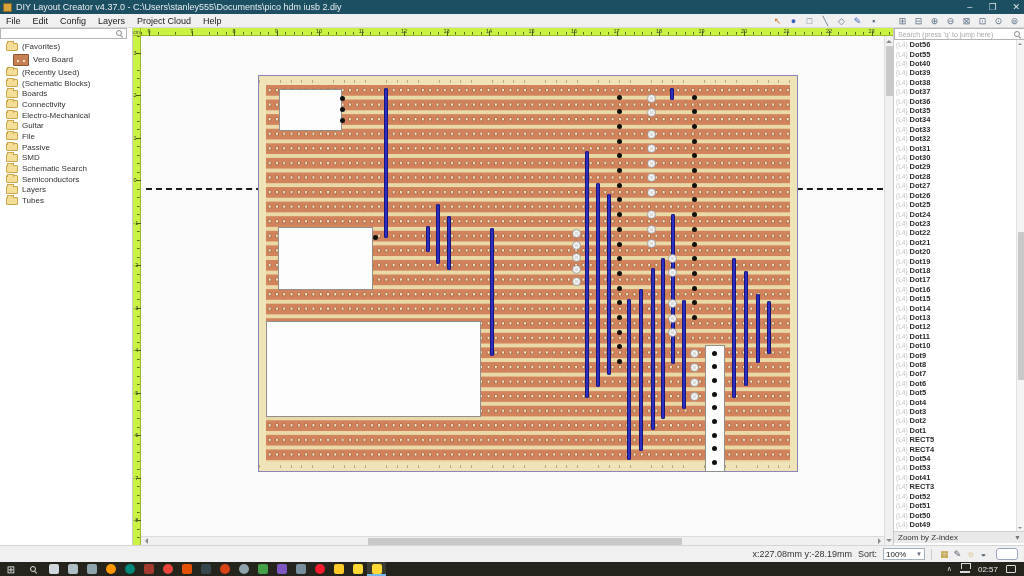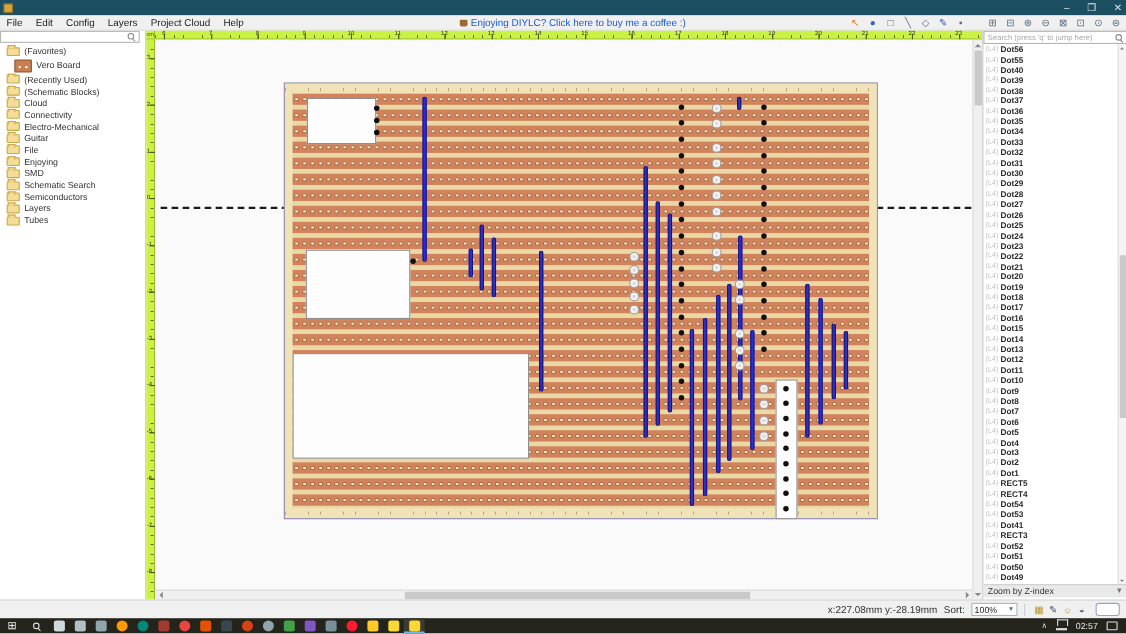--- a/index.html
+++ b/index.html
@@ -112,33 +112,30 @@
   .icon-net{width:10px;height:7px;border-bottom:2px solid #ddd;position:relative}
   .icon-net::before{content:"";position:absolute;left:1px;bottom:2px;width:8px;height:5px;border:1px solid #ddd;border-bottom:none}
   .icon-chat{width:10px;height:8px;border:1px solid #ddd;border-radius:1px 1px 1px 0}
   .chevup{font-size:7px;color:#ddd}
 </style>
 </head>
 <body>
 
 <div class="abs titlebar">
   <span class="app-ico"></span>
+  <span>DIY Layout Creator v4.37.0 - C:\Users\stanley555\Documents\pico hdm iusb 2.diy</span>
   <span class="win-btns">
     <span>–</span>
     <span>❐</span>
     <span>✕</span>
   </span>
 </div>
 
 <div class="abs menubar">
   <span id="menu-items"><div class="menu-item" style="display: inline-block;">File</div><div class="menu-item" style="display: inline-block;">Edit</div><div class="menu-item" style="display: inline-block;">Config</div><div class="menu-item" style="display: inline-block;">Layers</div><div class="menu-item" style="display: inline-block;">Project Cloud</div><div class="menu-item" style="display: inline-block;">Help</div></span>
-  <span class="donate">
-    <span class="coffee"></span>
-    <span>Enjoying DIYLC? Click here to buy me a coffee :)</span>
-  </span>
   <span class="tb-icons" id="toolbar-icons">
       <div class="tbi warm" style="display: inline-block;">↖</div>
       <div class="tbi blue" style="display: inline-block;">●</div>
       <div class="tbi" style="display: inline-block;">□</div>
       <div class="tbi" style="display: inline-block;">╲</div>
       <div class="tbi" style="display: inline-block;">◇</div>
       <div class="tbi blue" style="display: inline-block;">✎</div>
       <div class="tbi" style="display: inline-block;">▪</div>
       <div class="tb-gap" style="display: inline-block;"></div>
       <div class="tbi" style="display: inline-block;">⊞</div>
@@ -168,41 +165,41 @@
       <div class="tree-row ">
         <div class="folder"></div>
         <span>(Recently Used)</span>
       </div>
       <div class="tree-row ">
         <div class="folder"></div>
         <span>(Schematic Blocks)</span>
       </div>
       <div class="tree-row ">
         <div class="folder"></div>
-        <span>Cloud</span>
+        <span>Boards</span>
       </div>
       <div class="tree-row ">
         <div class="folder"></div>
         <span>Connectivity</span>
       </div>
       <div class="tree-row ">
         <div class="folder"></div>
         <span>Electro-Mechanical</span>
       </div>
       <div class="tree-row ">
         <div class="folder"></div>
         <span>Guitar</span>
       </div>
       <div class="tree-row ">
         <div class="folder"></div>
         <span>File</span>
       </div>
       <div class="tree-row ">
         <div class="folder"></div>
-        <span>Enjoying</span>
+        <span>Passive</span>
       </div>
       <div class="tree-row ">
         <div class="folder"></div>
         <span>SMD</span>
       </div>
       <div class="tree-row ">
         <div class="folder"></div>
         <span>Schematic Search</span>
       </div>
       <div class="tree-row ">

